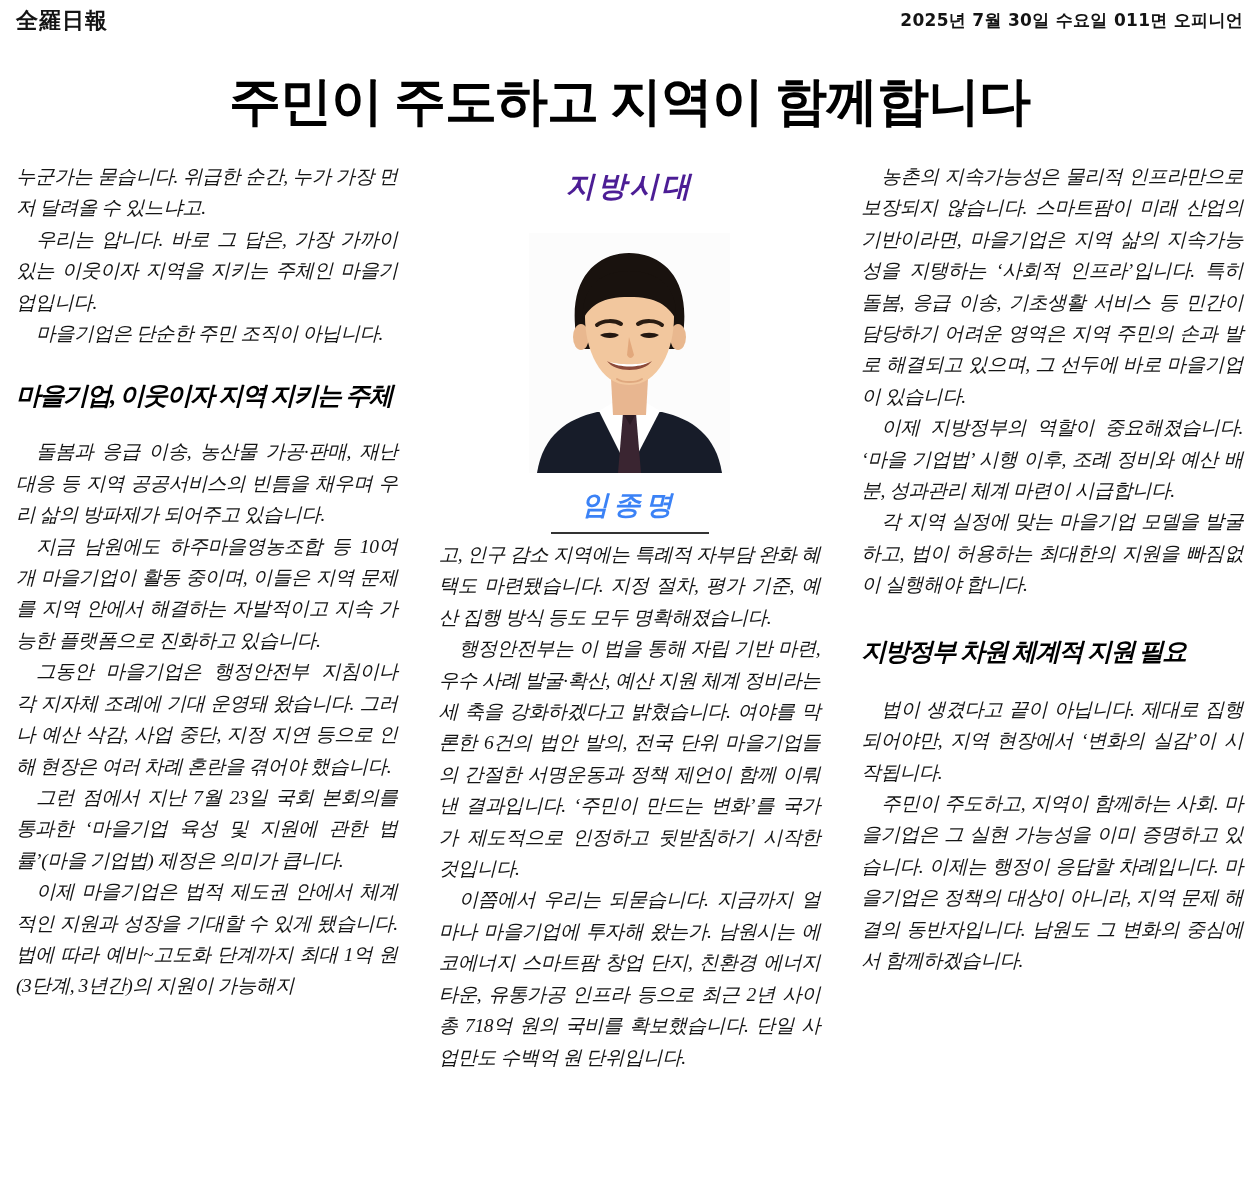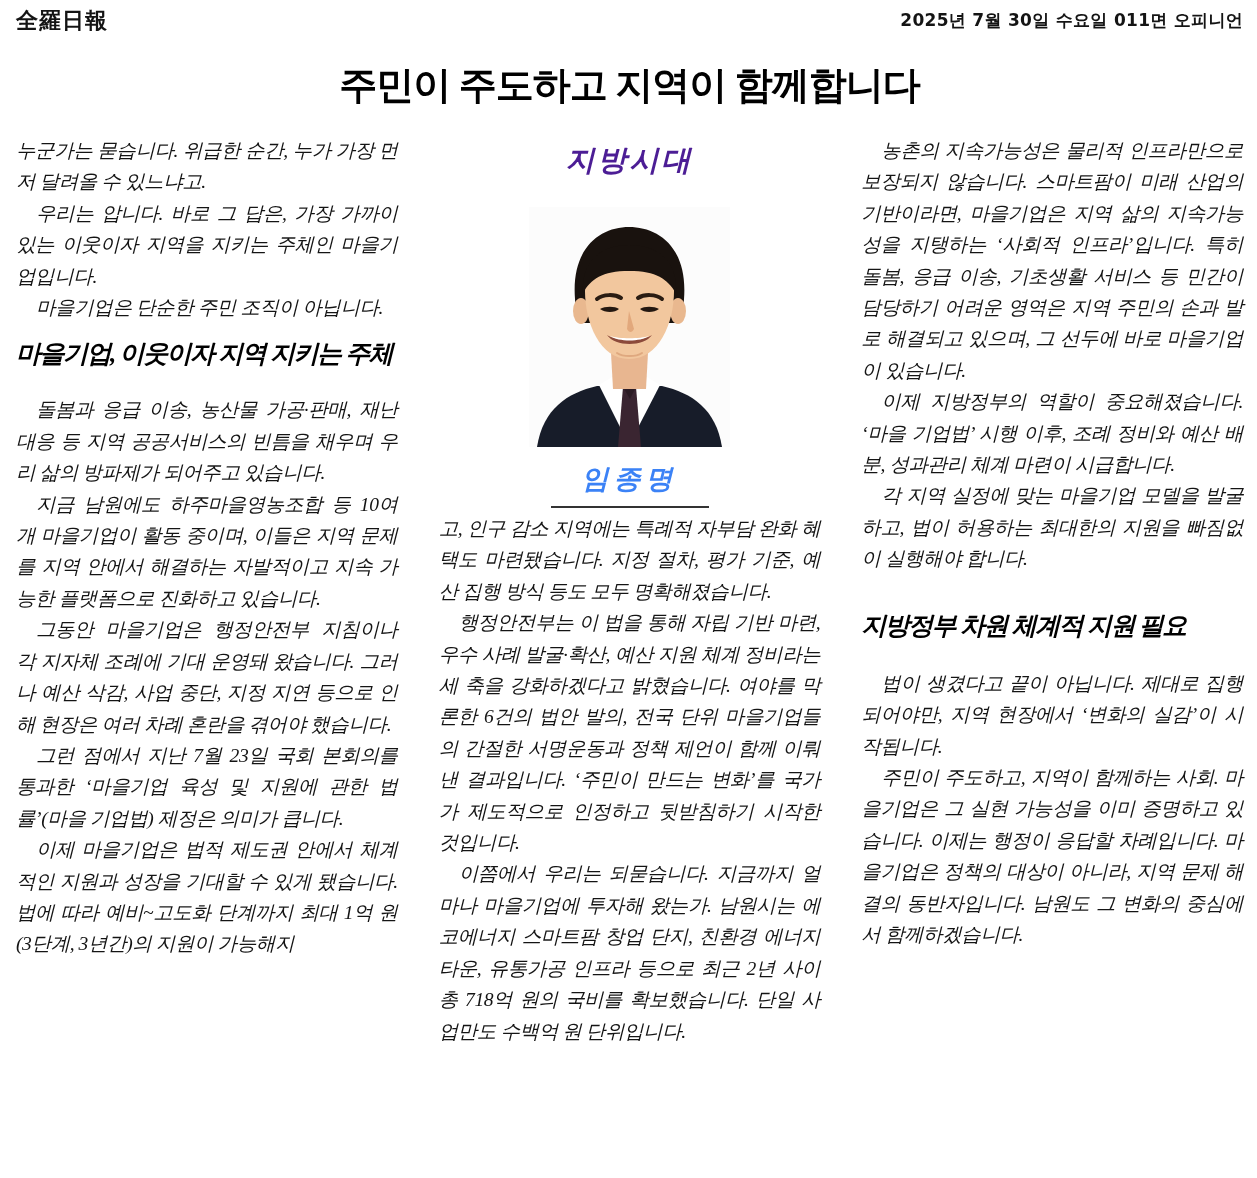--- a/index.html
+++ b/index.html
@@ -9,36 +9,36 @@
     color:#141414;
     font-family:"Liberation Serif", serif;
   }
   .page { padding:6px 14px 0 16px; }
 
   .masthead { display:flex; justify-content:space-between; align-items:flex-start; height:34px; }
   .paper-name { font-size:22px; font-weight:bold; letter-spacing:1px; font-family:"Liberation Serif", serif; }
   .date-line { font-size:17px; font-weight:bold; letter-spacing:0.3px; padding-top:3px; font-family:"DejaVu Sans", sans-serif; }
 
   .headline {
-    text-align:center; font-size:38px; font-weight:bold;
-    letter-spacing:-1px; margin:20px 0 24px; color:#000;
+    text-align:center; font-size:52px; font-weight:bold;
+    letter-spacing:-1px; margin:27px 0 24px; color:#000;
   }
 
   .columns { display:flex; gap:41px; align-items:flex-start;font-style:italic; }
   .col { flex:1; min-width:0; }
 
   p.body {
     font-size:19.5px; line-height:31.4px; text-align:justify;
     word-break:break-all; letter-spacing:-0.4px;
   }
   p.ind { text-indent:20px; }
 
   h2.sect {
     font-size:25px; font-weight:bold; letter-spacing:-1.5px;
-    margin:14px 0 24px; color:#000; white-space:nowrap;
+    margin:30px 0 24px; color:#000; white-space:nowrap;
   }
   .col3 h2.sect { margin:34px 0 26px; }
 
   .profile { text-align:center; }
   .col-label {
     font-family:"Liberation Sans", sans-serif;
     font-size:29px; font-weight:bold; letter-spacing:3px;
     margin:6px 0 26px; color:#4c1d95;
   }
   .portrait { display:block; width:201px; height:240px; margin:0 auto; }

